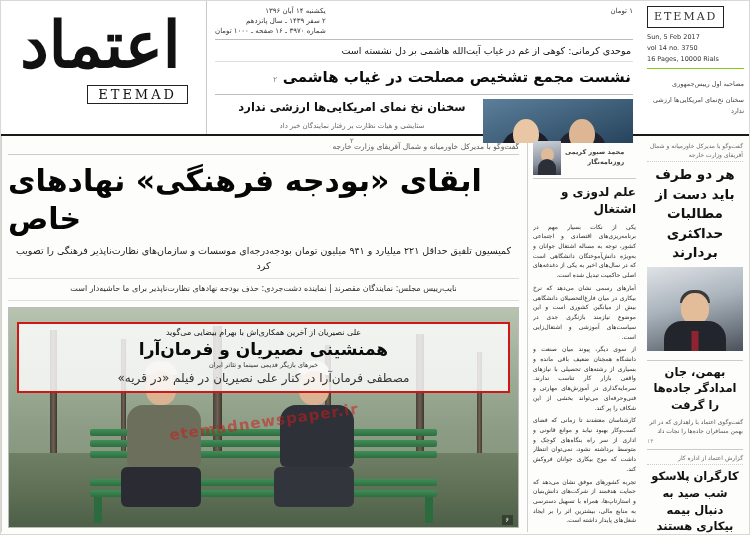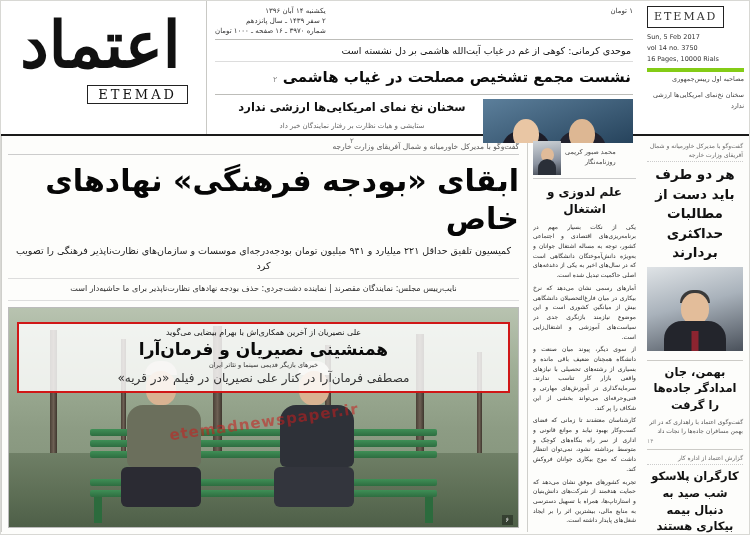--- a/index.html
+++ b/index.html
@@ -160,21 +160,21 @@
     border: 1px solid #222;
     font-size: 11px;
     letter-spacing: 2px;
     padding: 1px 6px;
     display: inline-block;
     font-family: "DejaVu Serif", serif;
     margin-bottom: 4px;
   }
   .masthead-left .rtl-small {
     direction: rtl; text-align: right; font-size: 6.5px; color: #444;
-    border-top: 4px solid #84cc16; margin-top: 4px; padding-top: 2px;
+    border-top: 1px solid #84cc16; margin-top: 4px; padding-top: 10px;
   }
 
   
   .content {
     display: flex;
     flex-direction: row-reverse;
     height: 396px;
   }
 
   
@@ -190,21 +190,21 @@
     font-size: 7.5px;
     color: #5a5a5a;
     text-align: right;
     border-bottom: 1px solid #ccc;
     padding-bottom: 3px;
   }
   .main-title {
     font-size: 30px;
     font-weight: bold;
     color: #060606;
-    text-align: right;
+    text-align: left;
     line-height: 1.25;
     margin: 7px 0 6px 0;
     letter-spacing: -0.5px;
   }
   .main-sub {
     font-size: 9.5px;
     color: #1a1a1a;
     text-align: center;
     line-height: 1.6;
     padding: 0 4px;
@@ -315,24 +315,24 @@
     position: relative; overflow: hidden;
   }
   .author-photo::after {
     content: ""; position: absolute; bottom: 0; left: 5px; width: 18px; height: 16px;
     background: #2a2f38; border-radius: 9px 9px 0 0;
   }
   .author-photo::before {
     content: ""; position: absolute; bottom: 13px; left: 8px; width: 13px; height: 14px;
     background: #e0bb99; border-radius: 50%;
   }
-  .author-meta { text-align: right; font-size: 6.5px; color: #444; line-height: 1.5; }
+  .author-meta { text-align: right; font-size: 6.5px; color: #444; line-height: 1.5; font-weight: bold; }
   .mid-title {
     font-size: 12px; font-weight: bold; color: #111;
-    text-align: center; margin: 5px 0 4px 0; line-height: 1.4;
+    margin: 5px 0 4px 0; line-height: 1.4;
   }
   .mid-body {
     font-size: 6px; color: #2a2a2a; line-height: 1.62;
     text-align: justify; flex: 1; overflow: hidden;
   }
   .mid-body p { margin: 0 0 3px 0; }
 
   
   .col-left {
     width: 108px;

